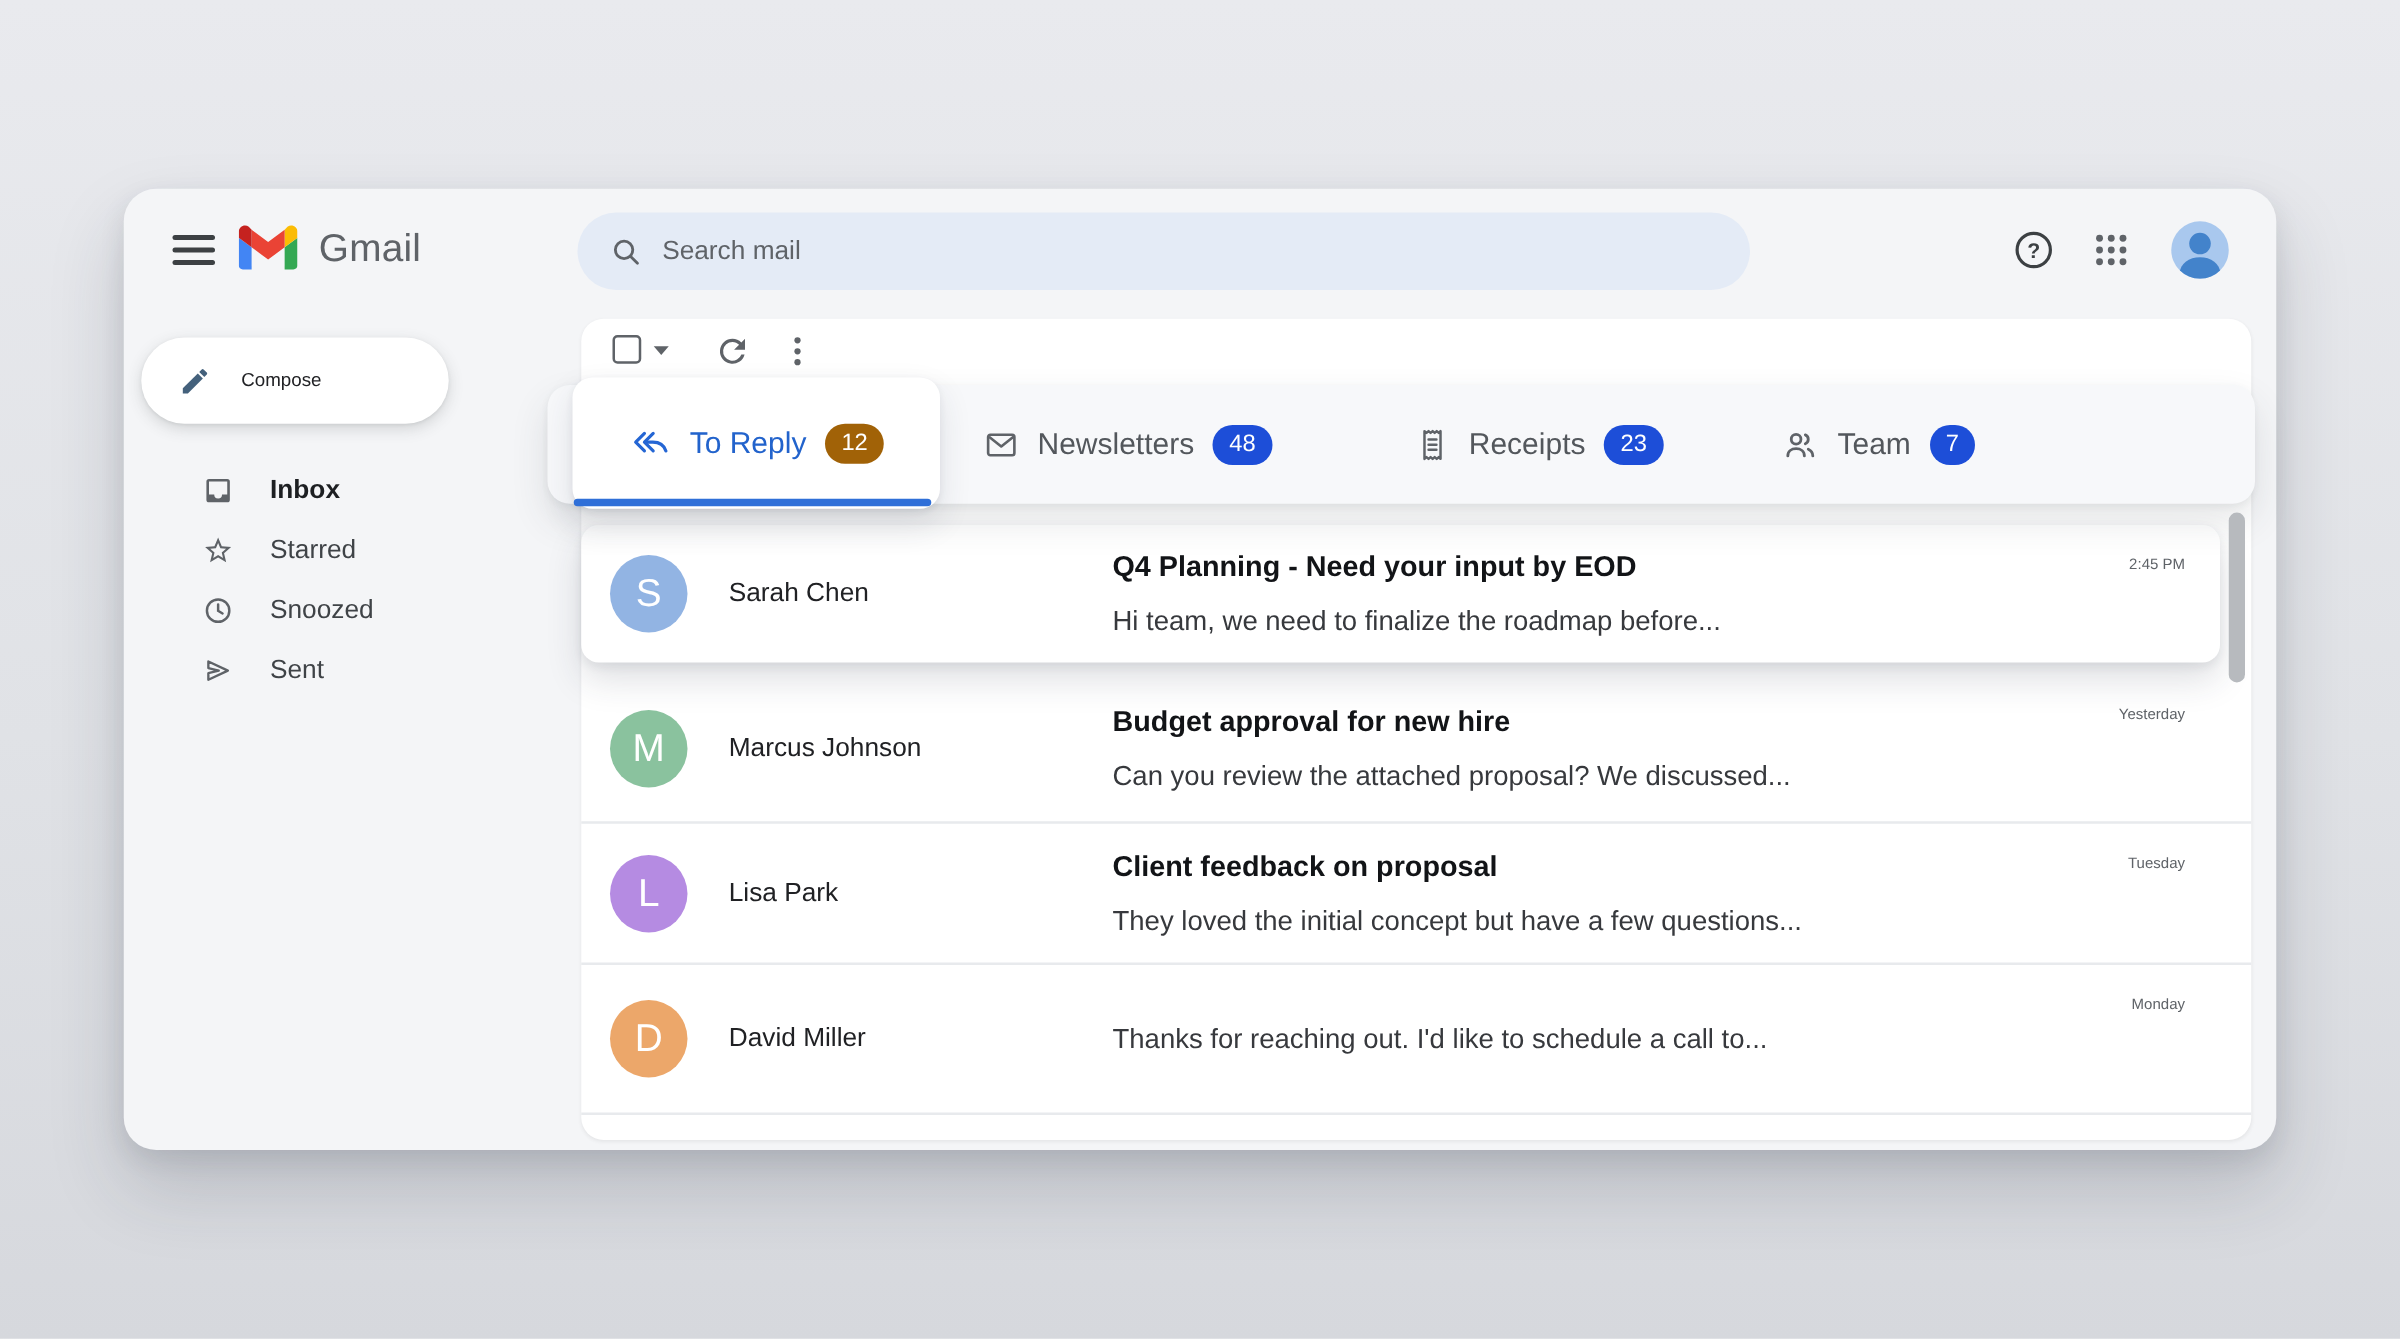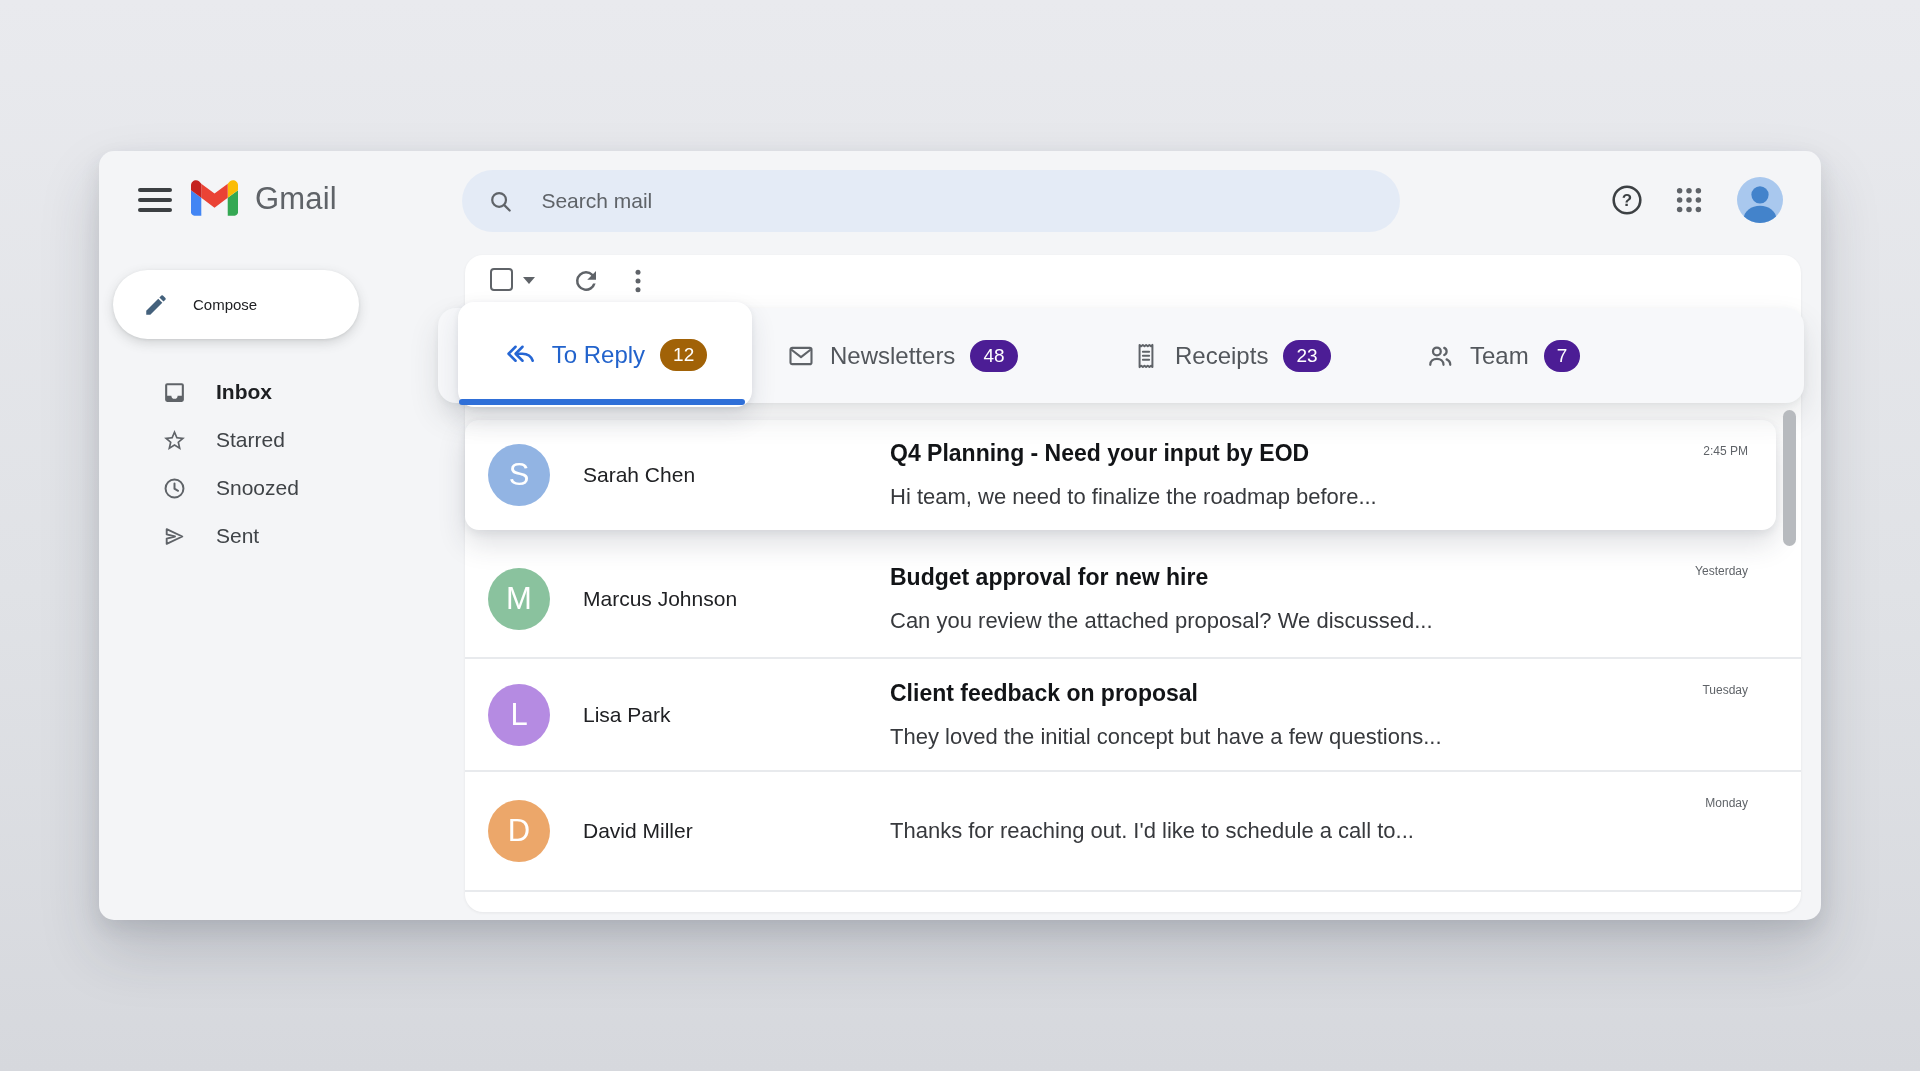--- a/index.html
+++ b/index.html
@@ -5,34 +5,34 @@
   * { margin:0; padding:0; box-sizing:border-box; }
   html,body { width:1920px; height:1071px; overflow:hidden; }
   body {
     font-family:"Liberation Sans","DejaVu Sans",sans-serif;
     background:linear-gradient(180deg,#e9eaee 0%,#e0e2e6 55%,#d6d8dd 100%);
     position:relative;
     color:#202124;
   }
   .window{
     position:absolute; left:99px; top:151px; width:1722px; height:769px;
-    background:#f4f5f7; border-radius:15px;
+    background:#f4f5f7; border-radius:26px;
     box-shadow:0 30px 60px rgba(40,45,60,.18), 0 8px 20px rgba(40,45,60,.10);
   }
   .abs{ position:absolute; }
 
   
   .hamburger{ left:39px; top:35px; width:34px; height:30px; cursor:pointer; }
   .hamburger span{ display:block; height:4px; background:#3c4043; border-radius:2px; margin-top:6px; }
   .hamburger span:first-child{ margin-top:2px; }
   .gmail-logo{ left:92px; top:29px; width:47px; height:36px; }
   .gmail-word{ left:156px; top:30px; font-size:31px; color:#5f6368; letter-spacing:.2px; }
   .searchbar{
     left:363px; top:19px; width:938px; height:62px; border-radius:31px;
-    background:#e4ebf6; display:flex; align-items:center; padding:0 26px; gap:28px;
+    background:#e4ebf6; display:flex; align-items:center; padding:0 26px; gap:16px;
   }
   .searchbar input{
     border:none; outline:none; background:transparent; font-size:21px;
     color:#3c4043; width:100%; font-family:inherit;
   }
   .searchbar input::placeholder{ color:#5f6368; opacity:1; }
   .hdr-icon{ width:44px; height:44px; display:flex; align-items:center; justify-content:center; cursor:pointer; border-radius:50%; }
   .help-btn{ left:1506px; top:27px; }
   .grid-btn{ left:1568px; top:27px; }
   .avatar-btn{ left:1638px; top:26px; width:46px; height:46px; border-radius:50%;
@@ -67,21 +67,21 @@
 
   
   .tab-bar{
     left:339px; top:157px; width:1366px; height:95px; background:#f7f8fa;
     border-radius:18px; z-index:3;
     box-shadow:0 14px 30px rgba(55,60,70,.13), 0 2px 6px rgba(55,60,70,.06);
   }
   .tab{ position:absolute; top:0; height:95px; display:flex; align-items:center; gap:15px;
     cursor:pointer; color:#53575c; font-size:24px; }
   .tab-newsletters{ left:349px; } .tab-receipts{ left:694px; } .tab-team{ left:987px; }
-  .badge{ background:#4c1d95; color:#fff; font-size:19px; font-weight:500;
+  .badge{ background:#1d4ed8; color:#fff; font-size:19px; font-weight:500;
     padding:5px 13px; border-radius:18px; min-width:26px; text-align:center; }
   .active-tab{
     left:359px; top:151px; width:294px; height:105px; background:#ffffff;
     border-radius:16px; z-index:4; cursor:pointer;
     box-shadow:0 12px 26px rgba(40,50,70,.12), 0 2px 6px rgba(40,50,70,.08);
     display:flex; align-items:center; justify-content:center; gap:15px;
     color:#2263cc; font-size:24px; font-weight:500;
   }
   .active-tab .badge{ background:#a16207; }
   .active-underline{ position:absolute; left:1px; right:7px; bottom:2px; height:6px;

